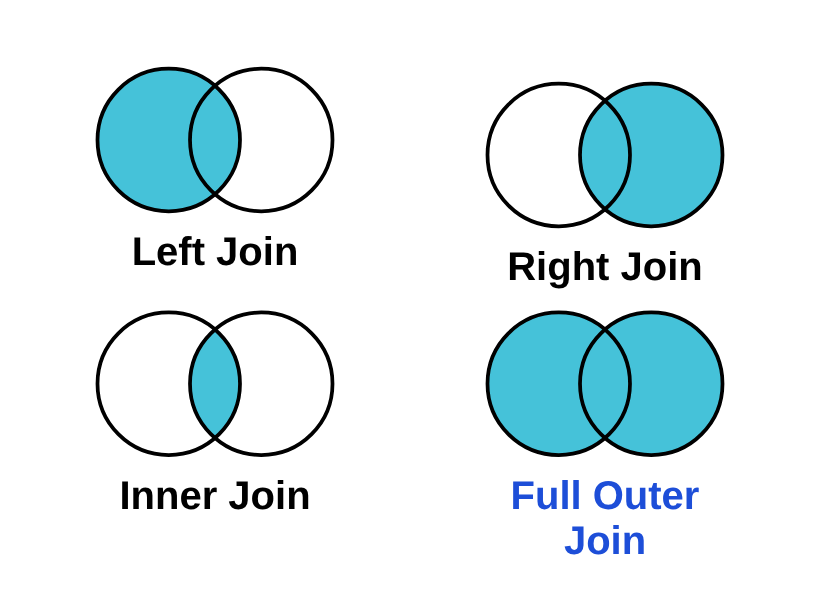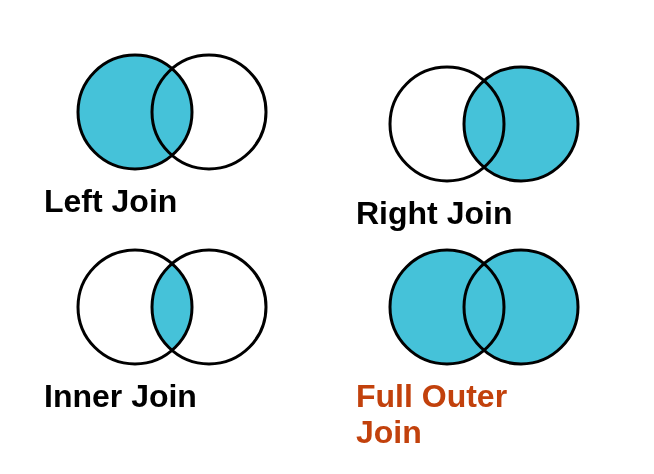--- a/index.html
+++ b/index.html
@@ -10,21 +10,21 @@
     width: 654px;
     height: 474px;
     background: #ffffff;
     position: relative;
     overflow: hidden;
     font-family: "Liberation Sans", sans-serif;
   }
   .quad {
     position: absolute;
     width: 256px;
-    text-align: left;
+    text-align: center;
   }
   .q-tl { left: 44px;  top: 52px; }
   .q-tr { left: 356px; top: 64px; }
   .q-bl { left: 44px;  top: 247px; }
   .q-br { left: 356px; top: 247px; }
   .venn {
     display: flex;
     justify-content: center;
   }
   .venn svg { display: block; }
@@ -100,17 +100,17 @@
               <circle cx="60" cy="60" r="57"></circle>
             </clipPath>
           </defs>
           <circle cx="60" cy="60" r="57" fill="#45C2D9"></circle>
           <circle cx="134" cy="60" r="57" fill="#45C2D9"></circle>
           <circle cx="134" cy="60" r="57" fill="#45C2D9" clip-path="url(#lens-full-outer-join)"></circle>
           <circle cx="60" cy="60" r="57" fill="none" stroke="#000000" stroke-width="3"></circle>
           <circle cx="134" cy="60" r="57" fill="none" stroke="#000000" stroke-width="3"></circle>
         </svg>
       </div>
-    <div class="label" style="color: #c2410c;">Full Outer
+    <div class="label" style="color: #1d4ed8;">Full Outer
 Join</div>
   </section>
 
 </div>
 
 </body></html>

